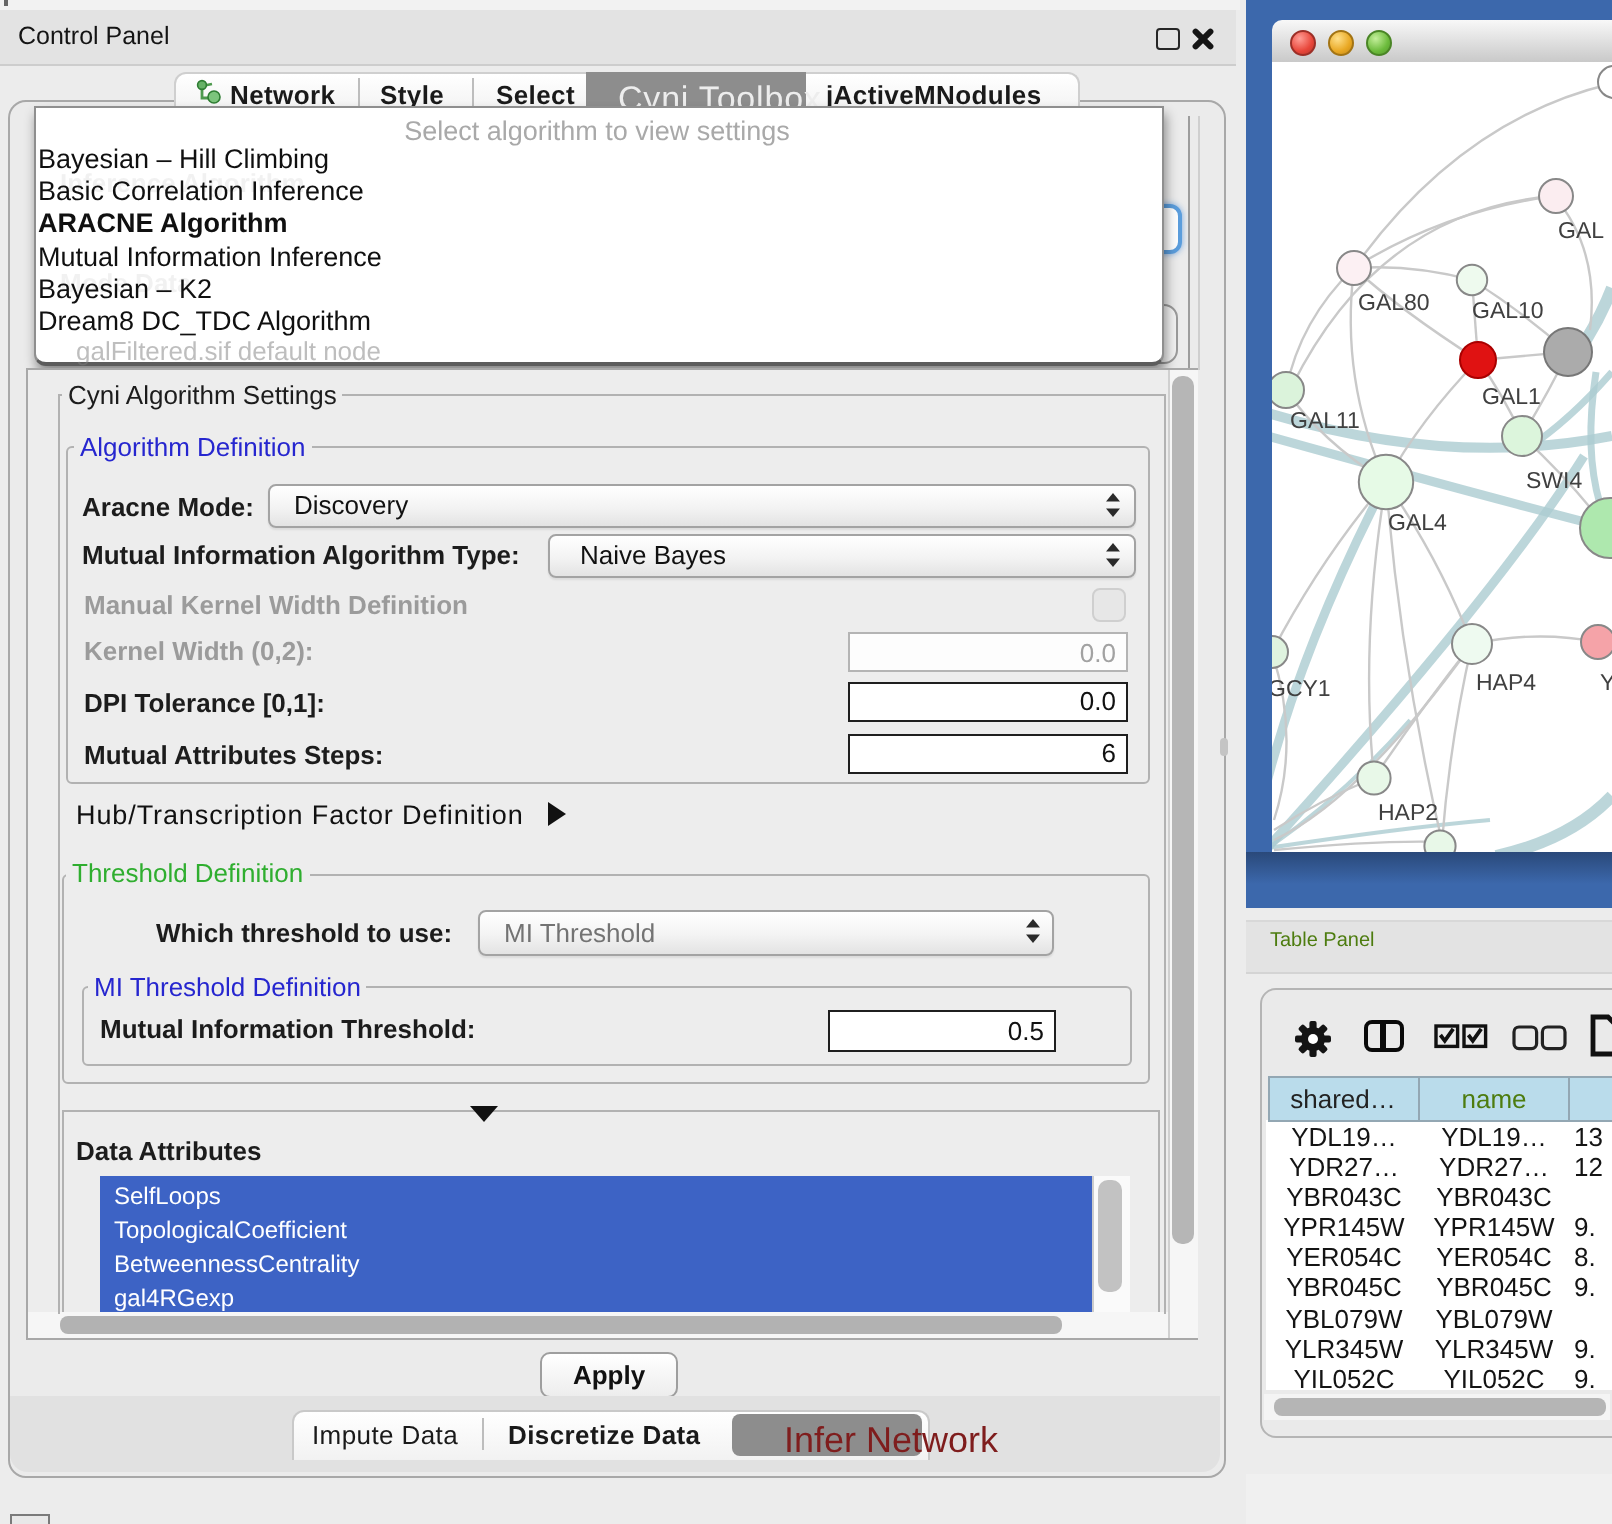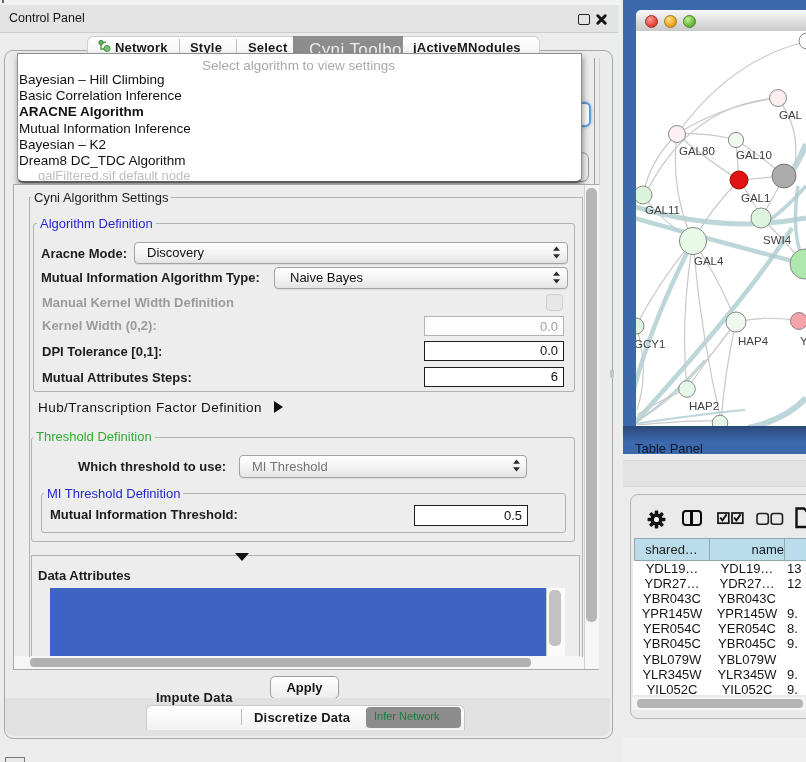--- a/index.html
+++ b/index.html
@@ -124,32 +124,33 @@
 <div class="a lbl" style="left:50px;top:507px">Mutual Information Threshold:</div>
 <div class="a fieldb" style="left:414px;top:505px;width:114px;height:21px;line-height:19px">0.5</div>
 
 <div class="a" style="left:31px;top:555px;width:547px;height:100px;border:1px solid #b2b2b2;border-bottom:none"></div>
 <svg class="a" style="left:234px;top:551px" width="16" height="12">
       <path d="M1,2 L15,2 L8,10 Z" fill="#111"></path>
     </svg>
 <div class="a lbl" style="left:38px;top:568px;font-size:13px">Data Attributes</div>
 
 <div class="a" style="left:50px;top:588px;width:496px;height:68px;background:#3d63c5"></div>
+<div class="a" style="left:57px;top:590px;font-size:12px;color:#fff;line-height:17px">SelfLoops<br>TopologicalCoefficient<br>BetweennessCentrality<br>gal4RGexp</div>
 <div class="a" style="left:546px;top:588px;width:18px;height:68px;background:#fafafa;border-left:1px solid #ccc"></div>
 <div class="a" style="left:549px;top:590px;width:12px;height:56px;background:#c2c2c2;border-radius:5px"></div>
 
 <div class="a" style="left:270px;top:676px;width:67px;height:21px;border:1px solid #9e9e9e;border-radius:5px;background:linear-gradient(#ffffff,#ededed);text-align:center;line-height:21px;font-size:13px;font-weight:bold;color:#111">Apply</div>
 
 <div class="a" style="left:5px;top:698px;width:605px;height:38px;background:#e1e1e1;border-radius:0 0 9px 9px"></div>
 <div class="a" style="left:146px;top:705px;width:317px;height:24px;background:linear-gradient(#ffffff,#f2f2f2);border:1px solid #c9c9c9;border-bottom:none;border-radius:6px 6px 0 0"></div>
-<div class="a tabtxt" style="left:156px;top:690px;font-weight:bold">Impute Data</div>
+<div class="a tabtxt" style="left:156px;top:710px;font-weight:normal">Impute Data</div>
 <div class="a" style="left:241px;top:709px;width:1px;height:16px;background:#bdbdbd"></div>
 <div class="a tabtxt" style="left:254px;top:710px;font-weight:bold">Discretize Data</div>
 <div class="a" style="left:366px;top:707px;width:95px;height:21px;background:#8d8d8d;border-radius:4px"></div>
-<div class="a" style="left:374px;top:710px;color:#15803d;font-size:11px;white-space:nowrap">Infer Network</div>
+<div class="a" style="left:392px;top:710px;color:#7f1d1d;font-size:18px;white-space:nowrap">Infer Network</div>
 
 <div class="a" style="left:610px;top:369px;width:4px;height:9px;background:#c4c4c4;border-radius:2px"></div>
 
 <div class="a" style="left:5px;top:757px;width:18px;height:12px;border:1.5px solid #7a7a7a;background:#e8e8e8"></div>
 
 <div class="a" style="left:623px;top:0;width:183px;height:454px;background:#3c68ac"></div>
 <div class="a" style="left:623px;top:426px;width:183px;height:16px;background:linear-gradient(rgba(20,35,60,.45),rgba(20,35,60,0))"></div>
 <div class="a" style="left:636px;top:10px;width:170px;height:21px;background:linear-gradient(#f8f8f8,#dedede 55%,#c9c9c9);border-bottom:1px solid #8a8a8a;border-radius:5px 0 0 0"></div>
 <div class="a" style="left:645px;top:15px;width:11px;height:11px;border-radius:50%;background:radial-gradient(circle at 35% 30%,#ff9e96,#e8463a 60%,#b5362c);border:.5px solid #9c2f27"></div>
 <div class="a" style="left:664px;top:15px;width:11px;height:11px;border-radius:50%;background:radial-gradient(circle at 35% 30%,#ffe08a,#e9a823 60%,#c08618);border:.5px solid #a37414"></div>
@@ -224,21 +225,21 @@
   <text x="694" y="265">GAL4</text>
   <text x="634" y="348">GCY1</text>
   <text x="738" y="345">HAP4</text>
   <text x="800" y="345">Y</text>
   <text x="689" y="410">HAP2</text>
  </g>
 </svg>
 </div>
 
 <div class="a" style="left:623px;top:460px;width:183px;height:25px;background:#e3e3e3;border-top:1px solid #d8d8d8;border-bottom:1px solid #d4d4d4"></div>
-<div class="a" style="left:635px;top:441px;font-size:13px;color:#0f172a">Table Panel</div>
+<div class="a" style="left:635px;top:465px;font-size:10px;color:#4d7c0f">Table Panel</div>
 
 <div class="a" style="left:630px;top:494px;width:186px;height:223px;background:#eaeaea;border:1px solid #b5b5b5;border-radius:8px 0 0 8px"></div>
 <div class="a" style="left:633px;top:560px;width:173px;height:135px;background:#fff"></div>
 
 <svg class="a" style="left:647px;top:510px" width="19" height="19" viewBox="0 0 19 19">
  <g transform="translate(9.5,9.5)" fill="#141414">
   <g>
           <rect x="-1.8" y="-9" width="3.6" height="4.6" rx="1"></rect>
           <rect x="-1.8" y="4.4" width="3.6" height="4.6" rx="1"></rect>
         </g>
@@ -271,21 +272,21 @@
  <rect x="15.2" y="1.5" width="11.3" height="10.8" rx="2.5" fill="none" stroke="#222" stroke-width="1.6"></rect>
 </svg>
 <svg class="a" style="left:795px;top:507px" width="12" height="22">
  <path d="M1.5,1.5 L9,1.5 L15,7.5 L15,20 L1.5,20 Z" fill="none" stroke="#111" stroke-width="2.4"></path>
 </svg>
 
 <div class="a" style="left:634px;top:538px;width:176px;height:23px;background:#badceb;border:1px solid #93a7b3;box-sizing:border-box"></div>
 <div class="a" style="left:709px;top:538px;width:1px;height:23px;background:#93a7b3"></div>
 <div class="a" style="left:784px;top:538px;width:1px;height:23px;background:#93a7b3"></div>
 <div class="a" style="left:634px;top:539px;width:75px;text-align:center;line-height:21px;font-size:13px;color:#222">shared…</div>
-<div class="a" style="left:710px;top:539px;width:74px;text-align:right;line-height:21px;font-size:13px;color:#0f172a">name</div>
+<div class="a" style="left:710px;top:539px;width:74px;text-align:center;line-height:21px;font-size:13px;color:#4d7c0f">name</div>
 
 <div class="a" style="left:631px;top:561px;width:175px;height:134px;overflow:hidden;font-size:13px;color:#141414">
  <div style="position:absolute;left:3px;top:0;width:76px;text-align:center;line-height:15.1px">YDL19…<br>YDR27…<br>YBR043C<br>YPR145W<br>YER054C<br>YBR045C<br>YBL079W<br>YLR345W<br>YIL052C</div>
  <div style="position:absolute;left:78px;top:0;width:76px;text-align:center;line-height:15.1px">YDL19…<br>YDR27…<br>YBR043C<br>YPR145W<br>YER054C<br>YBR045C<br>YBL079W<br>YLR345W<br>YIL052C</div>
  <div style="position:absolute;left:156px;top:0;width:30px;line-height:15.1px">13<br>12<br>&nbsp;<br>9.<br>8.<br>9.<br>&nbsp;<br>9.<br>9.</div>
 </div>
 
 <div class="a" style="left:632px;top:697px;width:173px;height:13px;background:#f4f4f4"></div>
 <div class="a" style="left:637px;top:699px;width:166px;height:9px;background:#b5b5b5;border-radius:4px"></div>
 

